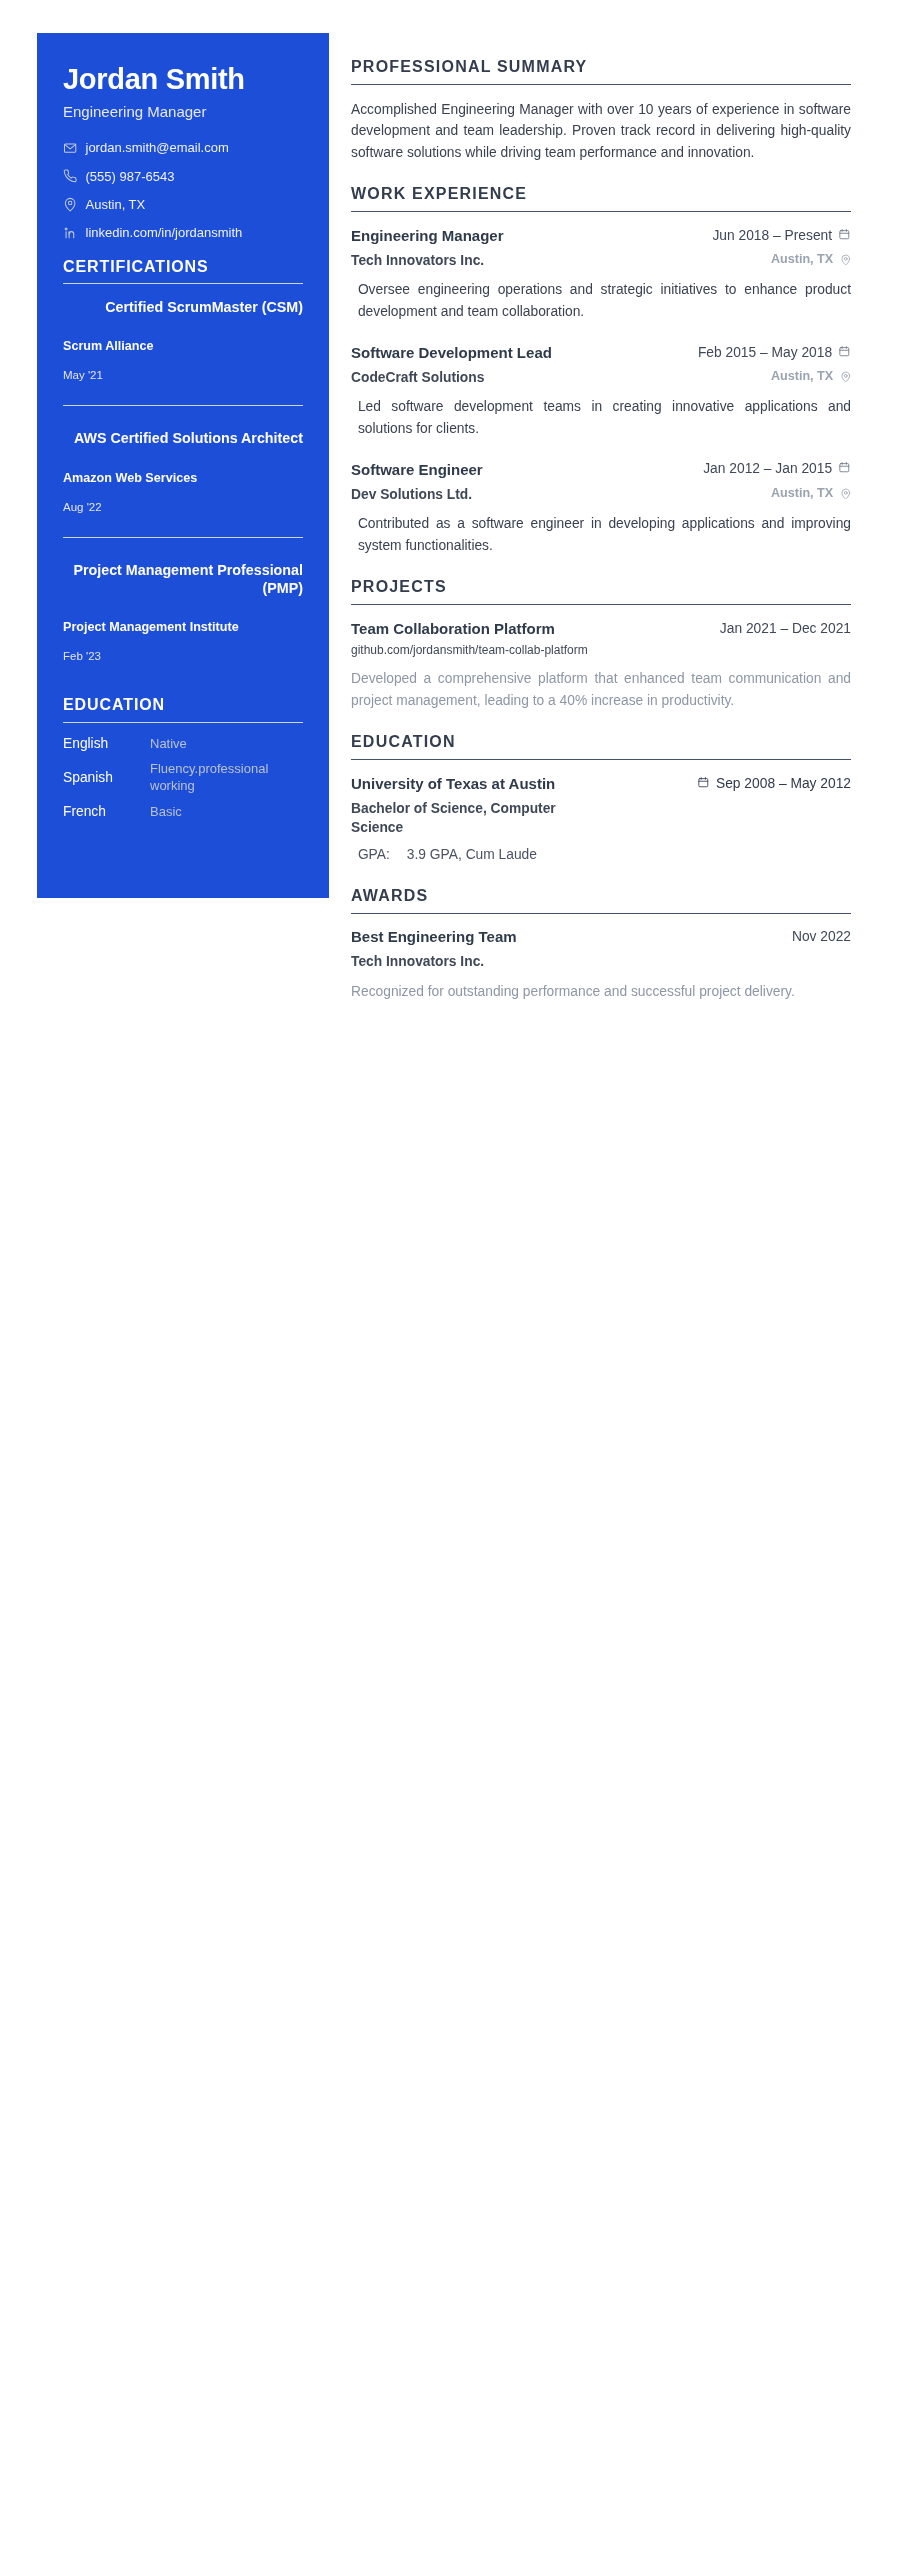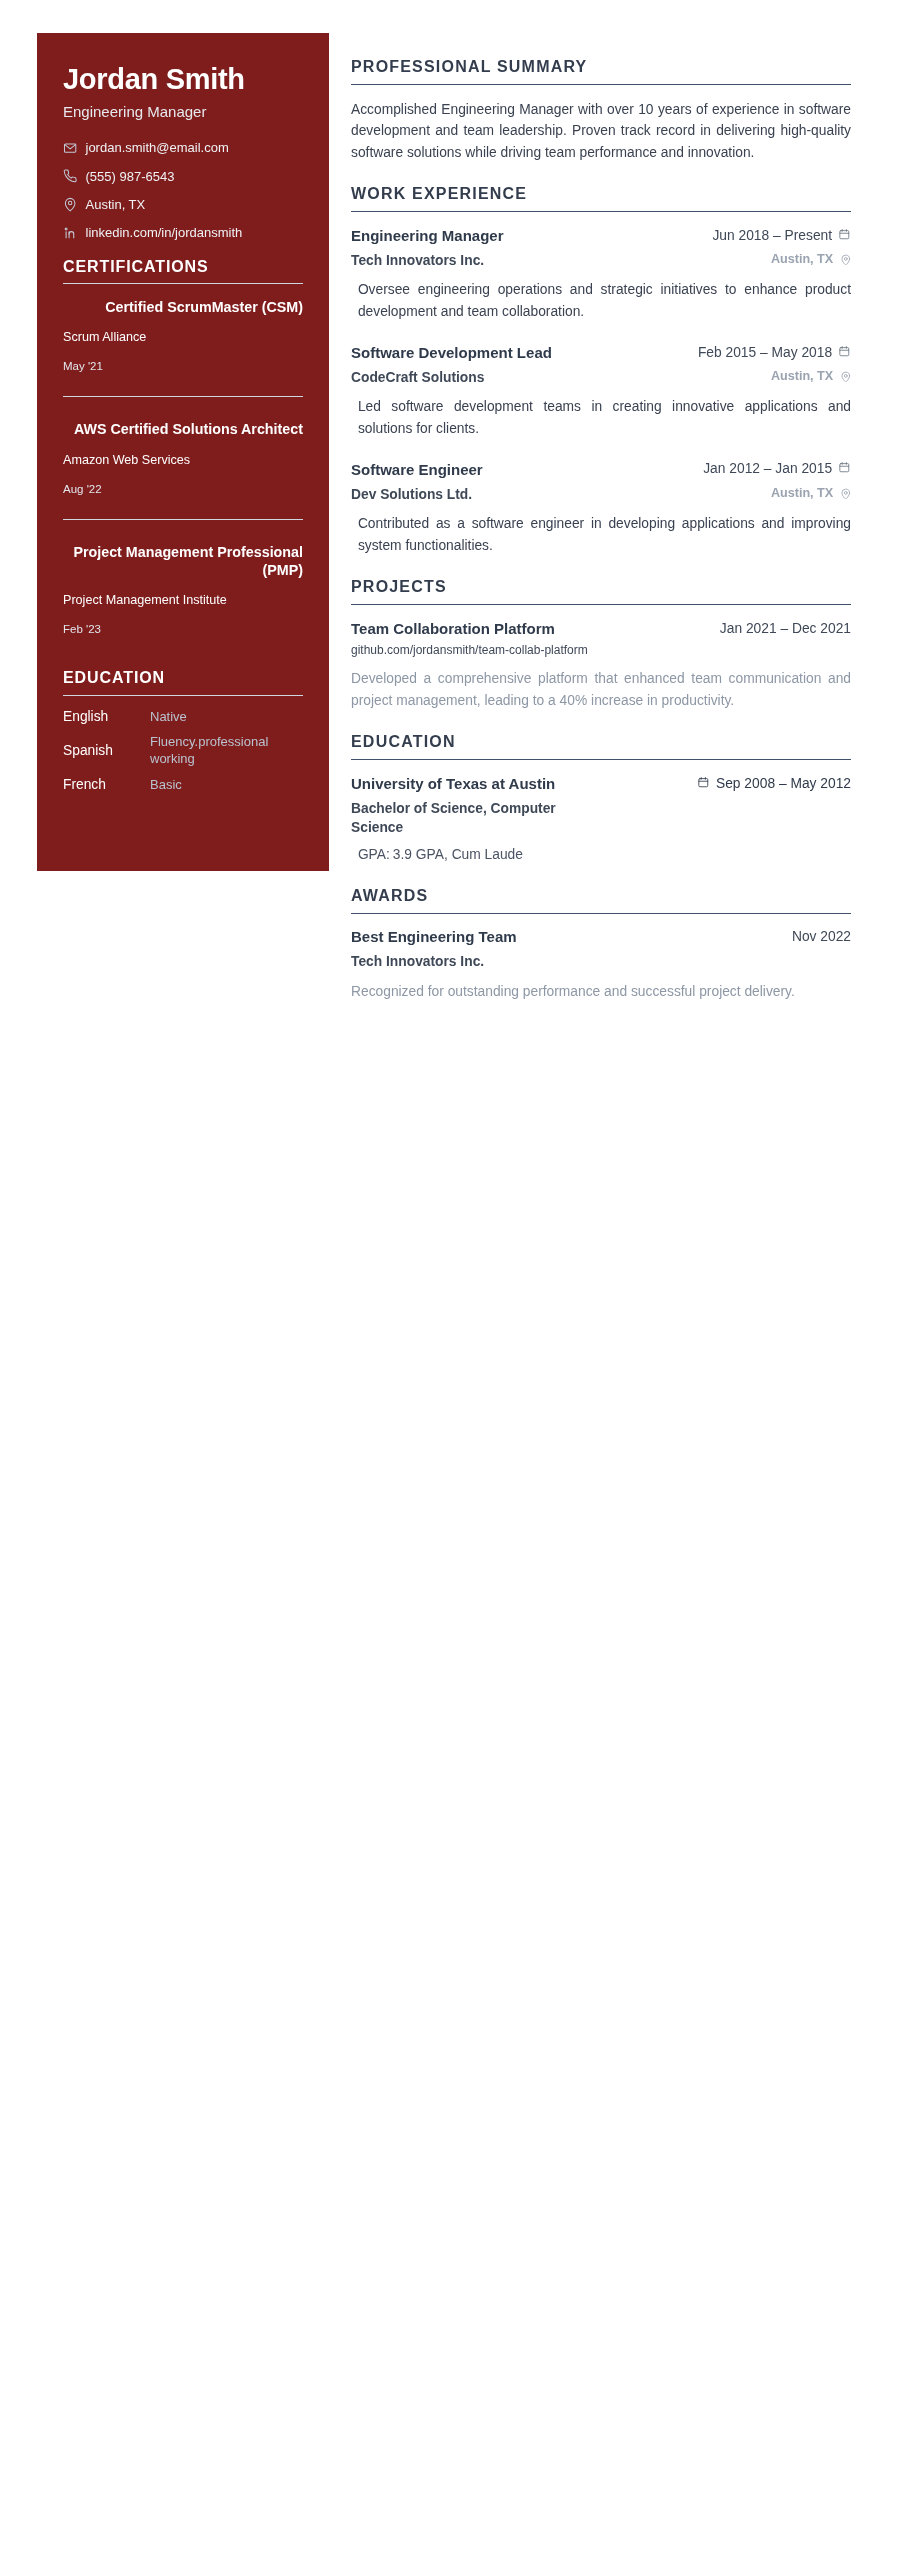--- a/index.html
+++ b/index.html
@@ -22,21 +22,21 @@
     top: 33px;
     width: 836px;
     display: flex;
     align-items: flex-start;
   }
 
   
   .sidebar {
     width: 292px;
     flex: 0 0 292px;
-    background: #7f1d1d;
+    background: #1d4ed8;
     padding: 30px 26px 69px 26px;
     color: #ffffff;
   }
   .name {
     font-size: 29px;
     font-weight: 700;
     letter-spacing: -0.3px;
     line-height: 1.12;
     color: #ffffff;
   }
@@ -96,23 +96,23 @@
 
   .cert { padding-top: 1.1px; }
   .cert-name {
     font-size: 14.3px;
     font-weight: 700;
     color: #ffffff;
     line-height: 1.28;
     text-align: right;
   }
   .cert-issuer {
-    margin-top: 14px;
+    margin-top: 23px;
     font-size: 12.6px;
-    font-weight: 400;
+    font-weight: 700;
     color: #ffffff;
     line-height: 1.2;
   }
   .cert-date {
     margin-top: 15px;
     font-size: 11.5px;
     font-weight: 400;
     color: #e2e6ec;
     line-height: 1.2;
   }
@@ -226,21 +226,21 @@
   .entry-link {
     margin-top: 4px;
     font-size: 12px;
     color: #3f4857;
     line-height: 1.3;
   }
   .gpa-row {
     margin-top: 8px;
     padding-left: 6.9px;
     display: flex;
-    gap: 3px;
+    gap: 17px;
     font-size: 13.8px;
     color: #4a5363;
     line-height: 1.42;
   }
   .gpa-label { flex: 0 0 auto; }
   .gpa-value { max-width: 138px; }
   .ico-s { display: inline-flex; align-items: center; }
   .ico-s svg { display: block; }
 </style>
 </head>

